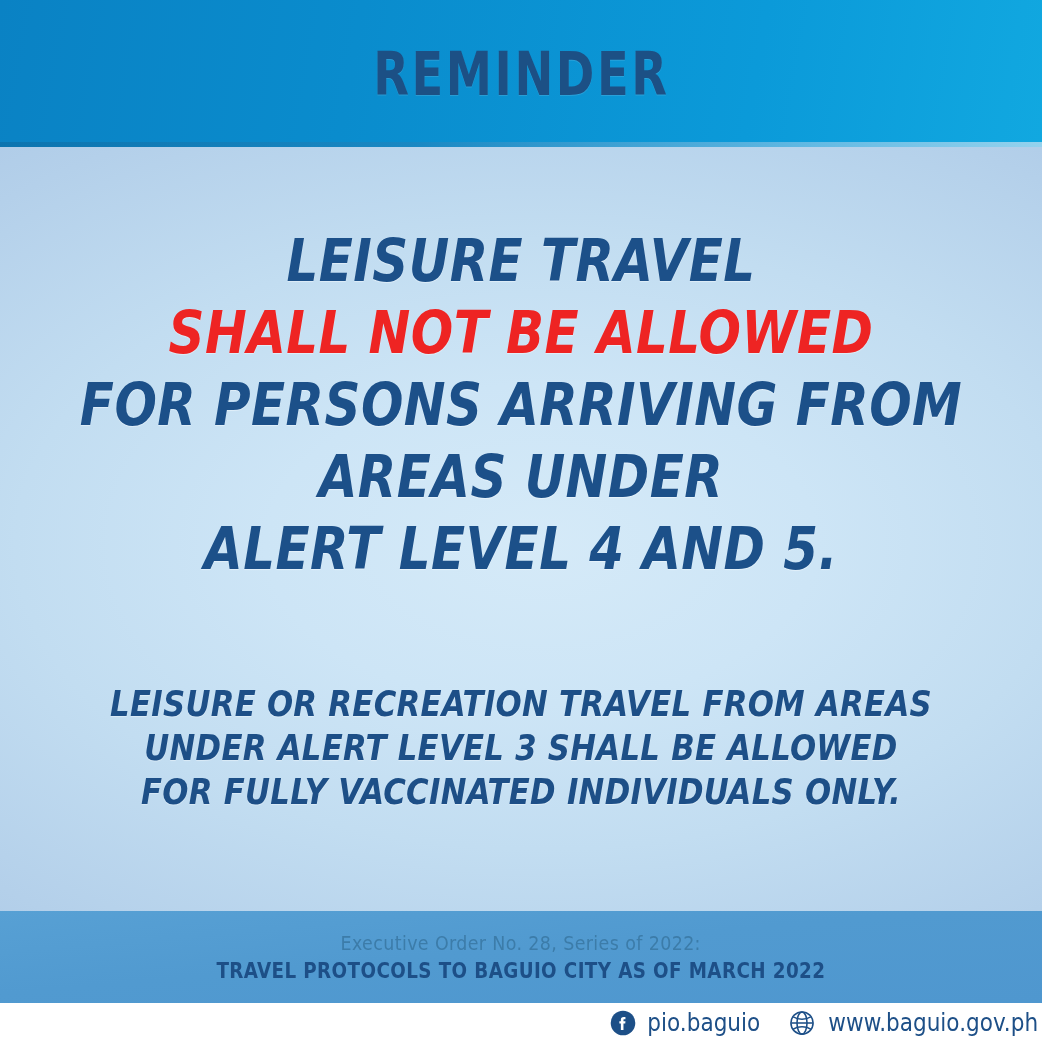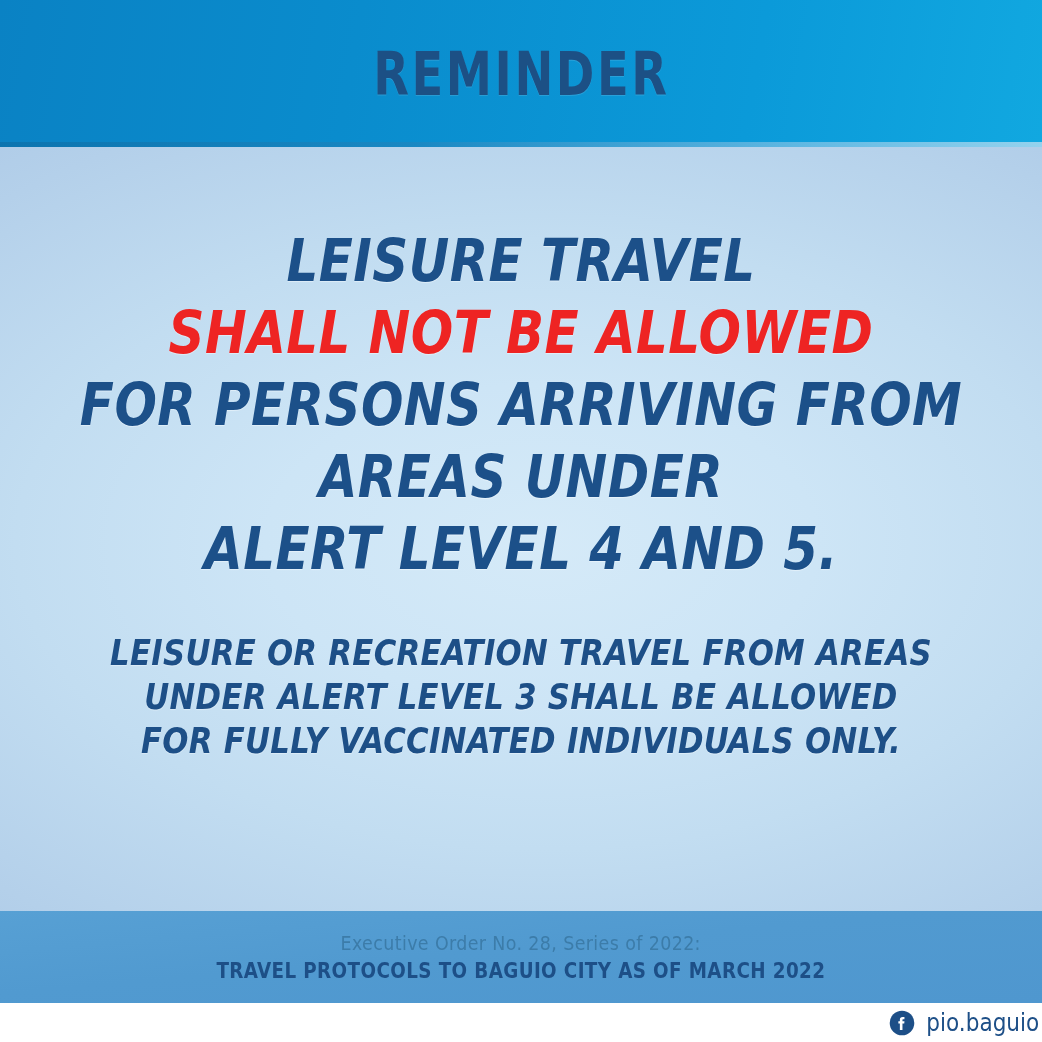--- a/index.html
+++ b/index.html
@@ -72,21 +72,21 @@
     font-size:59px;
     line-height:72px;
     letter-spacing:.5px;
     color:#1c5089;
     text-shadow:0 1px 1px rgba(255,255,255,.45);
   }
   .headline .hl-line { display:block; transform:scaleX(.94); white-space:nowrap; }
   .headline .hl-deny { color:#ee2423; }
 
   .subtext {
-    margin-top:46px;
+    margin-top:97px;
     width:900px;
     text-align:center;
     font-family:"DejaVu Sans Condensed","Liberation Sans Narrow","Liberation Sans", sans-serif;
     font-weight:700;
     font-size:36px;
     line-height:44px;
     letter-spacing:.3px;
     color:#1d4f87;
     text-shadow:0 1px 1px rgba(255,255,255,.4);
   }
@@ -187,16 +187,30 @@
     <div class="social-item">
       <span class="icon-wrap">
         <svg viewBox="0 0 26 26" xmlns="http://www.w3.org/2000/svg">
           <circle cx="13" cy="13" r="12.3" fill="#1d4f87"></circle>
           <path d="M15.25 13.55h-1.78V20h-2.6v-6.45H9.35v-2.23h1.52V9.83c0-1.74.8-2.78 2.85-2.78h1.72v2.23h-1.07c-.8 0-.9.3-.9.9v1.14h1.98l-.2 2.23z" fill="#ffffff"></path>
         </svg>
       </span>
       <span class="social-label">pio.baguio</span>
     </div>
 
+    <div class="social-item">
+      <span class="icon-wrap">
+        <svg viewBox="0 0 26 26" xmlns="http://www.w3.org/2000/svg">
+          <g fill="none" stroke="#1d4f87" stroke-width="1.55">
+            <circle cx="13" cy="13" r="11.1"></circle>
+            <ellipse cx="13" cy="13" rx="5" ry="11.1"></ellipse>
+            <line x1="2.1" y1="13" x2="23.9" y2="13"></line>
+            <path d="M4.3 6.9c2.4 1.5 5.4 2.3 8.7 2.3s6.3-.8 8.7-2.3"></path>
+            <path d="M4.3 19.1c2.4-1.5 5.4-2.3 8.7-2.3s6.3.8 8.7 2.3"></path>
+          </g>
+        </svg>
+      </span>
+      <span class="social-label">www.baguio.gov.ph</span>
+    </div>
 
   </div>
 
 </div>
 
 </body></html>

